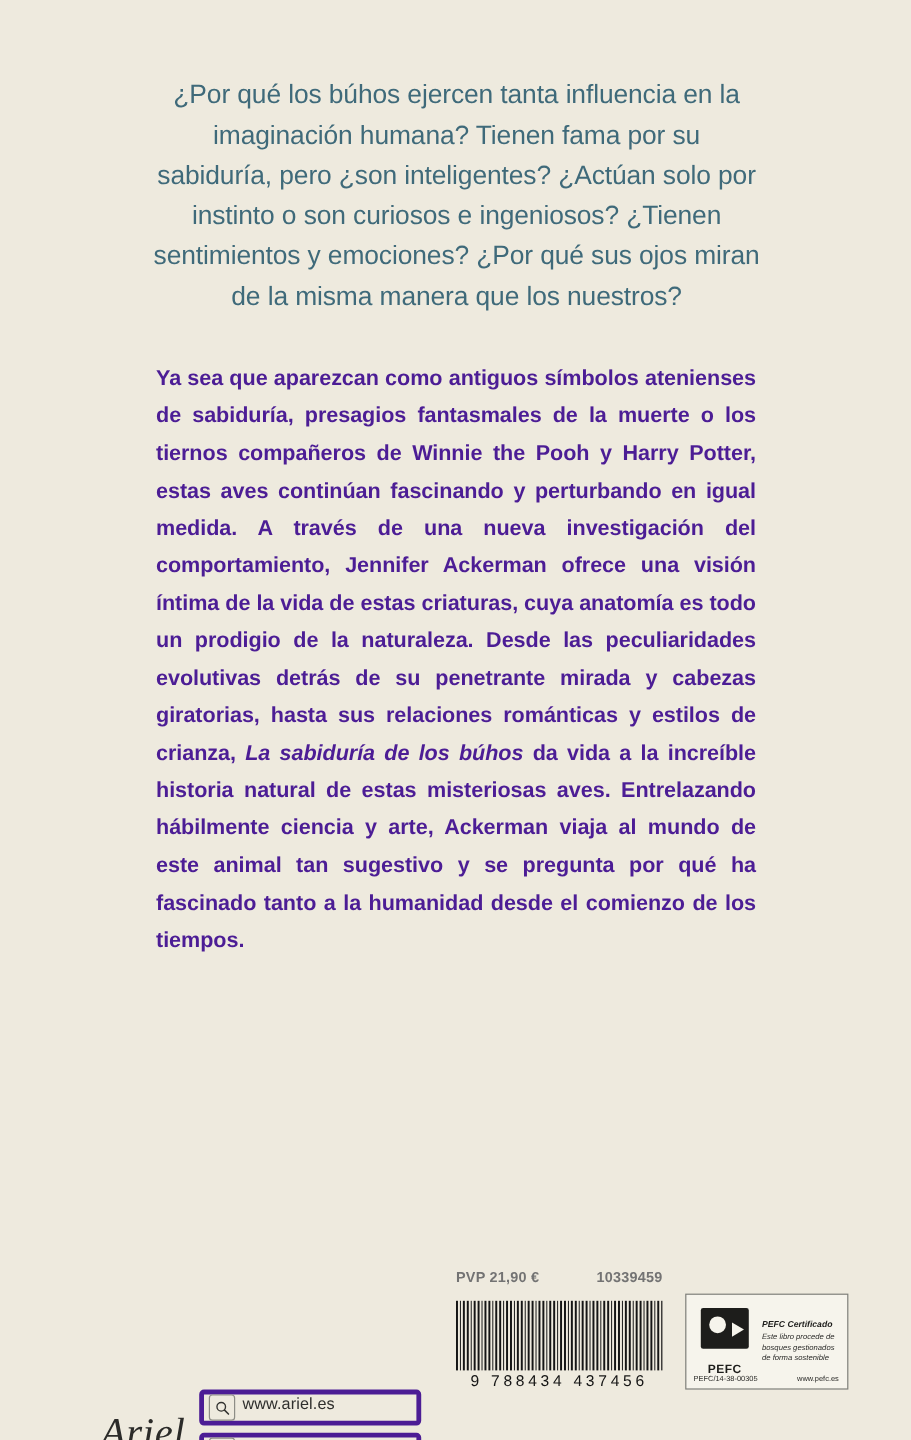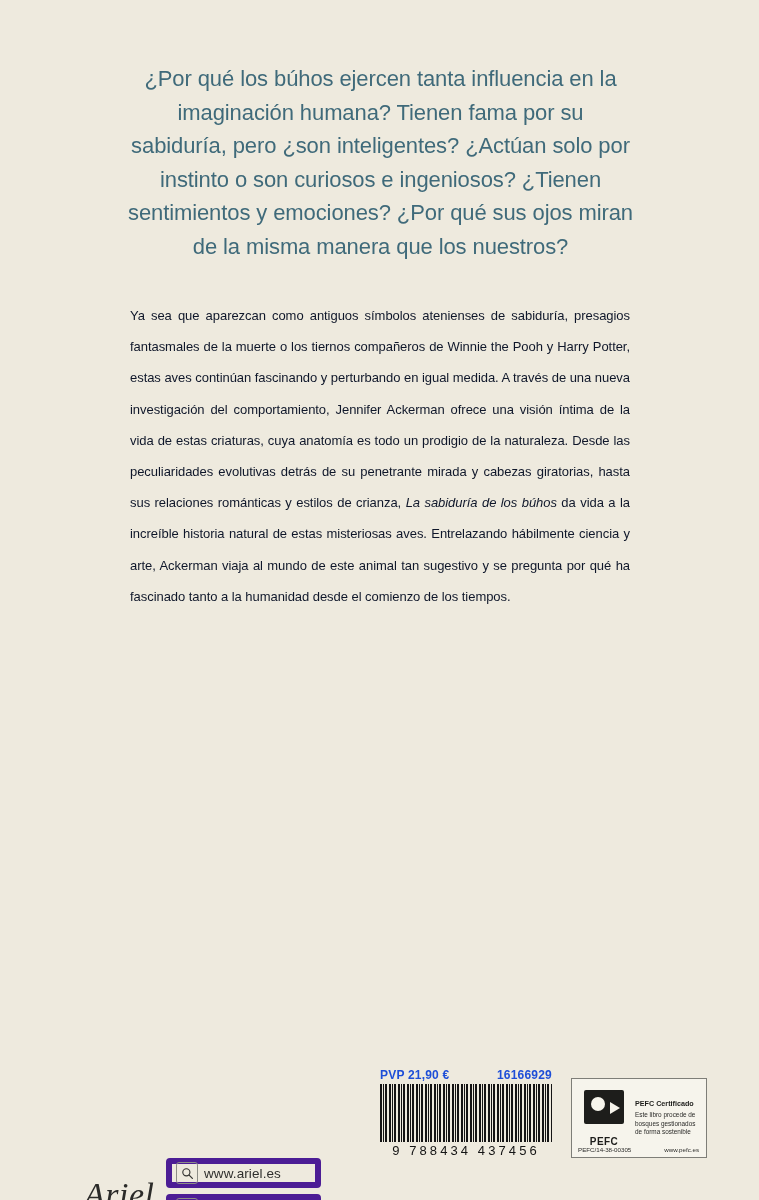--- a/index.html
+++ b/index.html
@@ -34,26 +34,27 @@
     letter-spacing: -0.1px;
     font-weight: 400;
   }
 
   
   .blurb {
     position: absolute;
     left: 130px;
     top: 300px;
     width: 500px;
-    font-size: 13px;
+    font-size: 18px;
     line-height: 31.2px;
-    color: #0f172a;
+    color: #4c1d95;
     text-align: justify;
     text-justify: inter-word;
     letter-spacing: -0.05px;
+    font-weight: bold;
   }
   .blurb p { margin: 0; }
   .blurb i { font-style: italic; }
 
   
   .footer {
     position: absolute;
     left: 0;
     right: 0;
     bottom: 0;
@@ -73,26 +74,26 @@
     font-size: 34px;
     color: #2b2b29;
     letter-spacing: 0.5px;
     position: absolute;
     left: 0;
     top: 18px;
   }
   .link-box {
     position: absolute;
     left: 82px;
-    width: 155px;
+    width: 185px;
     height: 30px;
-    border: 6px solid #4c1d95;
+    border: 4px solid #4c1d95;
     border-radius: 4px;
     display: flex;
-    align-items: center;
+    align-items: flex-start;
     padding-left: 4px;
     background: transparent;
   }
   .link-box.web { top: 0; }
   .link-box.social { top: 36px; }
   .link-icon {
     width: 22px;
     height: 22px;
     border: 1px solid #8d8d86;
     border-radius: 3px;
@@ -119,22 +120,22 @@
     left: 380px;
     bottom: 42px;
     width: 172px;
   }
   .price-row {
     display: flex;
     justify-content: space-between;
     align-items: baseline;
     font-size: 12px;
     font-weight: bold;
-    color: #1d4ed8;
-    margin-bottom: 2px;
+    color: #737373;
+    margin-bottom: 13px;
     letter-spacing: 0.2px;
   }
   .barcode-bars {
     height: 58px;
     width: 100%;
     background-repeat: repeat-x;
     background-size: 9px 100%;
     background-image:
       linear-gradient(90deg,
         #151515 0 1.6px, transparent 1.6px 3.2px,
@@ -204,20 +205,21 @@
     letter-spacing: 0.4px;
     color: #1d1d1b;
     margin-top: 12px;
   }
   .pefc-right {
     flex: 1;
     padding-left: 5px;
     display: flex;
     flex-direction: column;
     justify-content: center;
+    font-style: italic;
   }
   .pefc-title {
     font-size: 7.2px;
     font-weight: bold;
     color: #1d1d1b;
     margin-bottom: 3px;
   }
   .pefc-desc {
     font-size: 6.4px;
     line-height: 8.4px;
@@ -270,21 +272,21 @@
         <span class="link-icon">
           
         </span>
 
       </div>
     </div>
 
     <div class="barcode-block">
       <div class="price-row">
         <span>PVP 21,90 €</span>
-        <span>16166929</span>
+        <span>10339459</span>
       </div>
       <div class="barcode-bars"></div>
       <div class="barcode-digits">9 788434 437456</div>
     </div>
 
     <div class="pefc">
       <div class="pefc-left">
         <div class="pefc-mark"></div>
         <div class="pefc-word">PEFC</div>
       </div>

